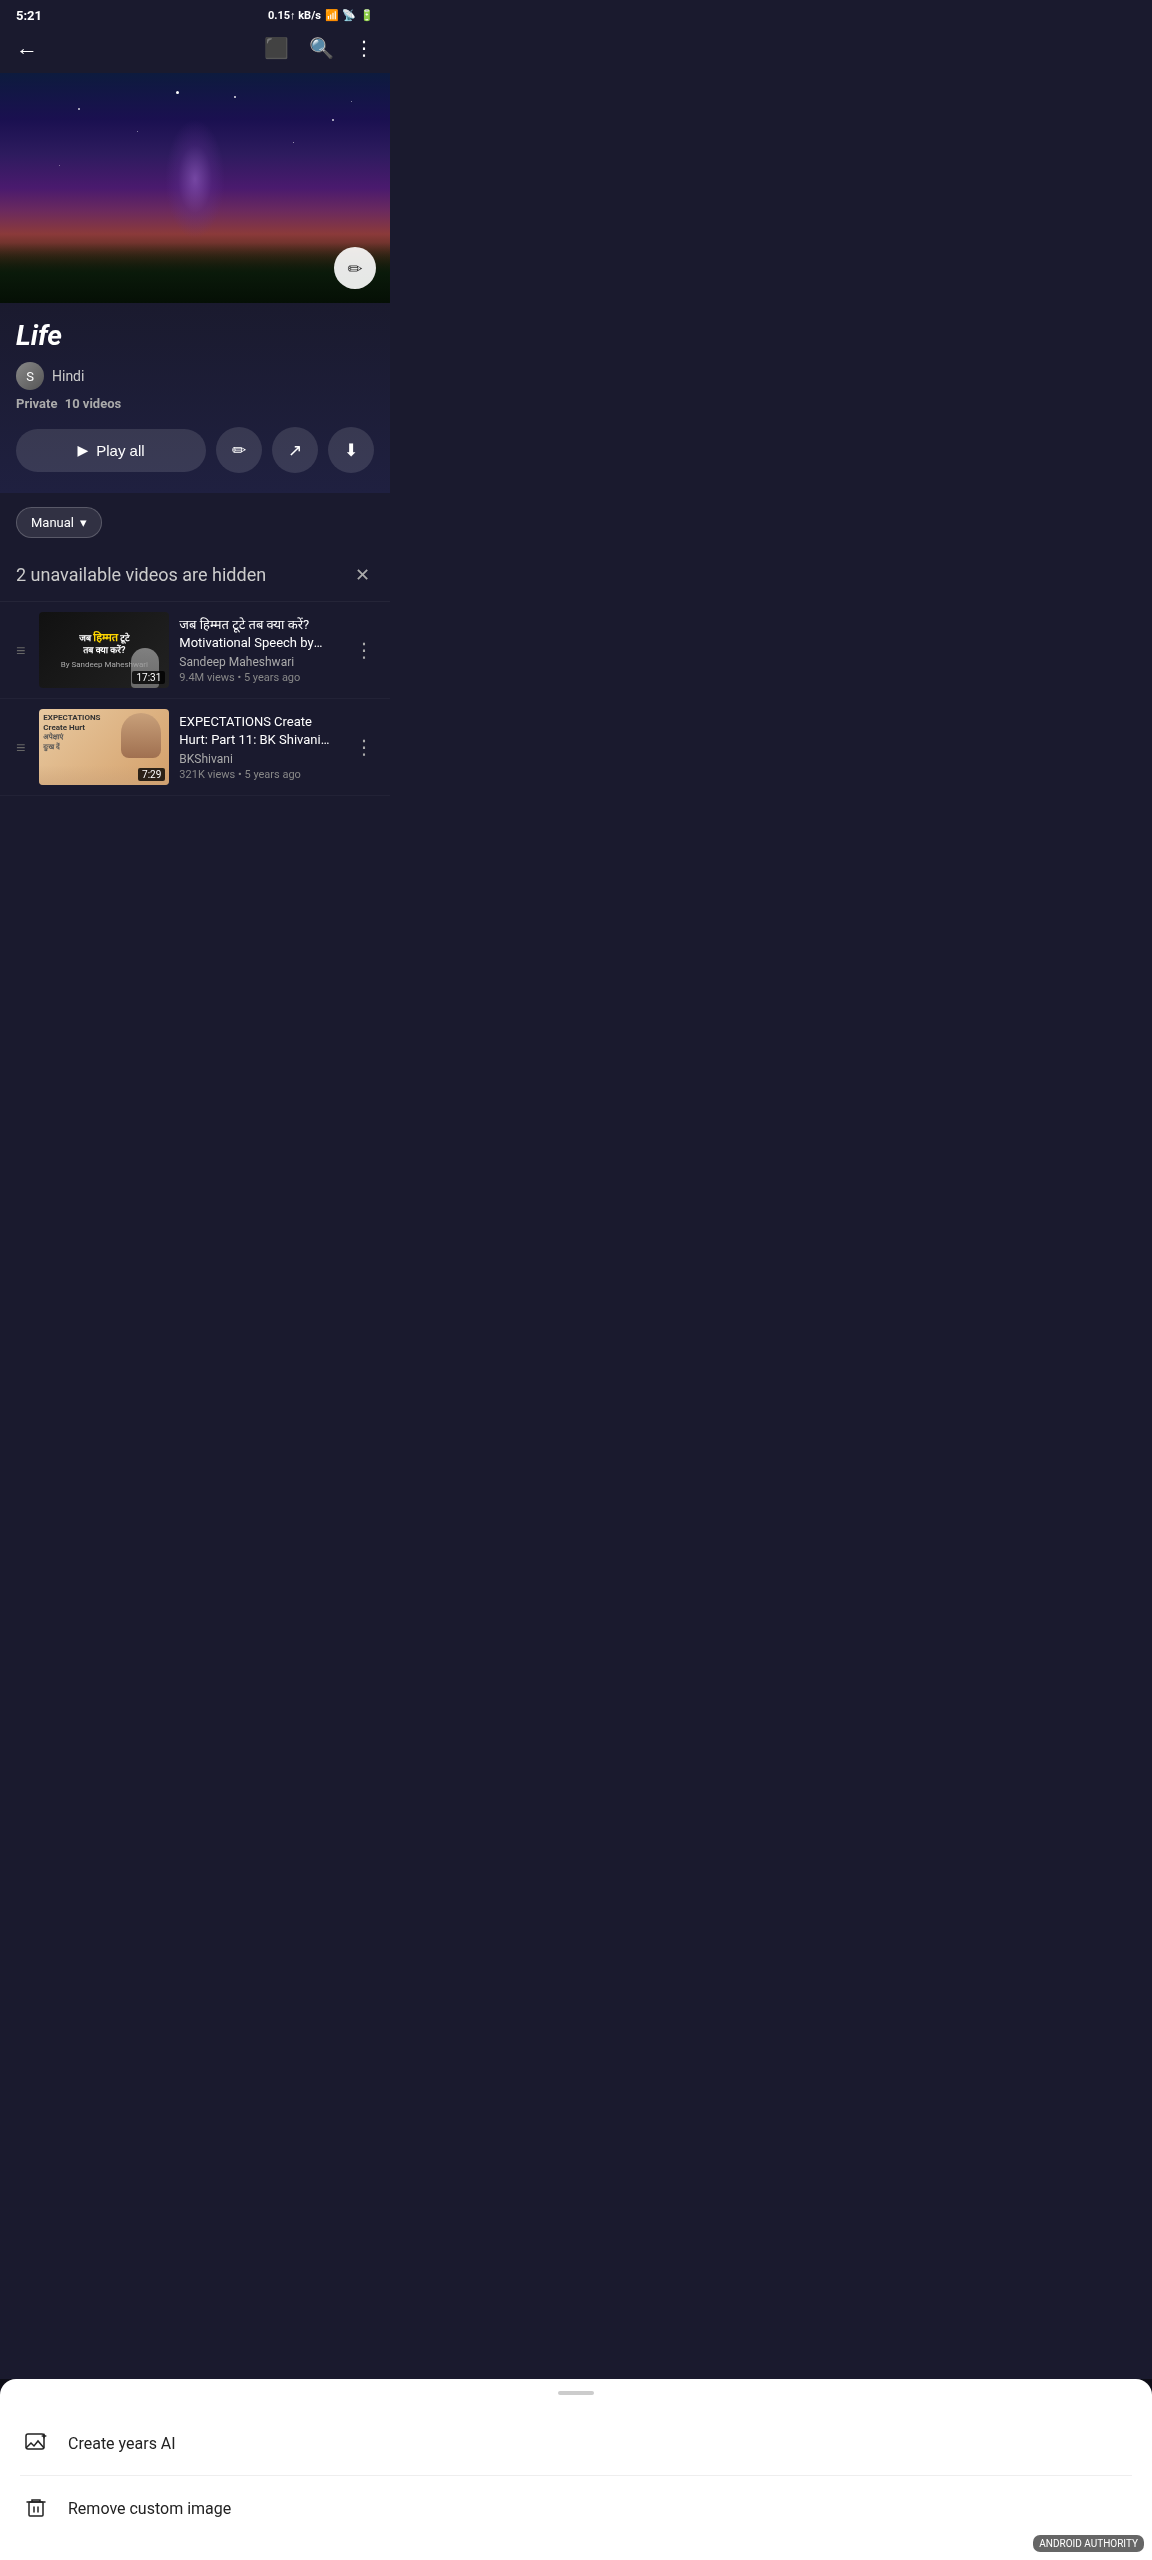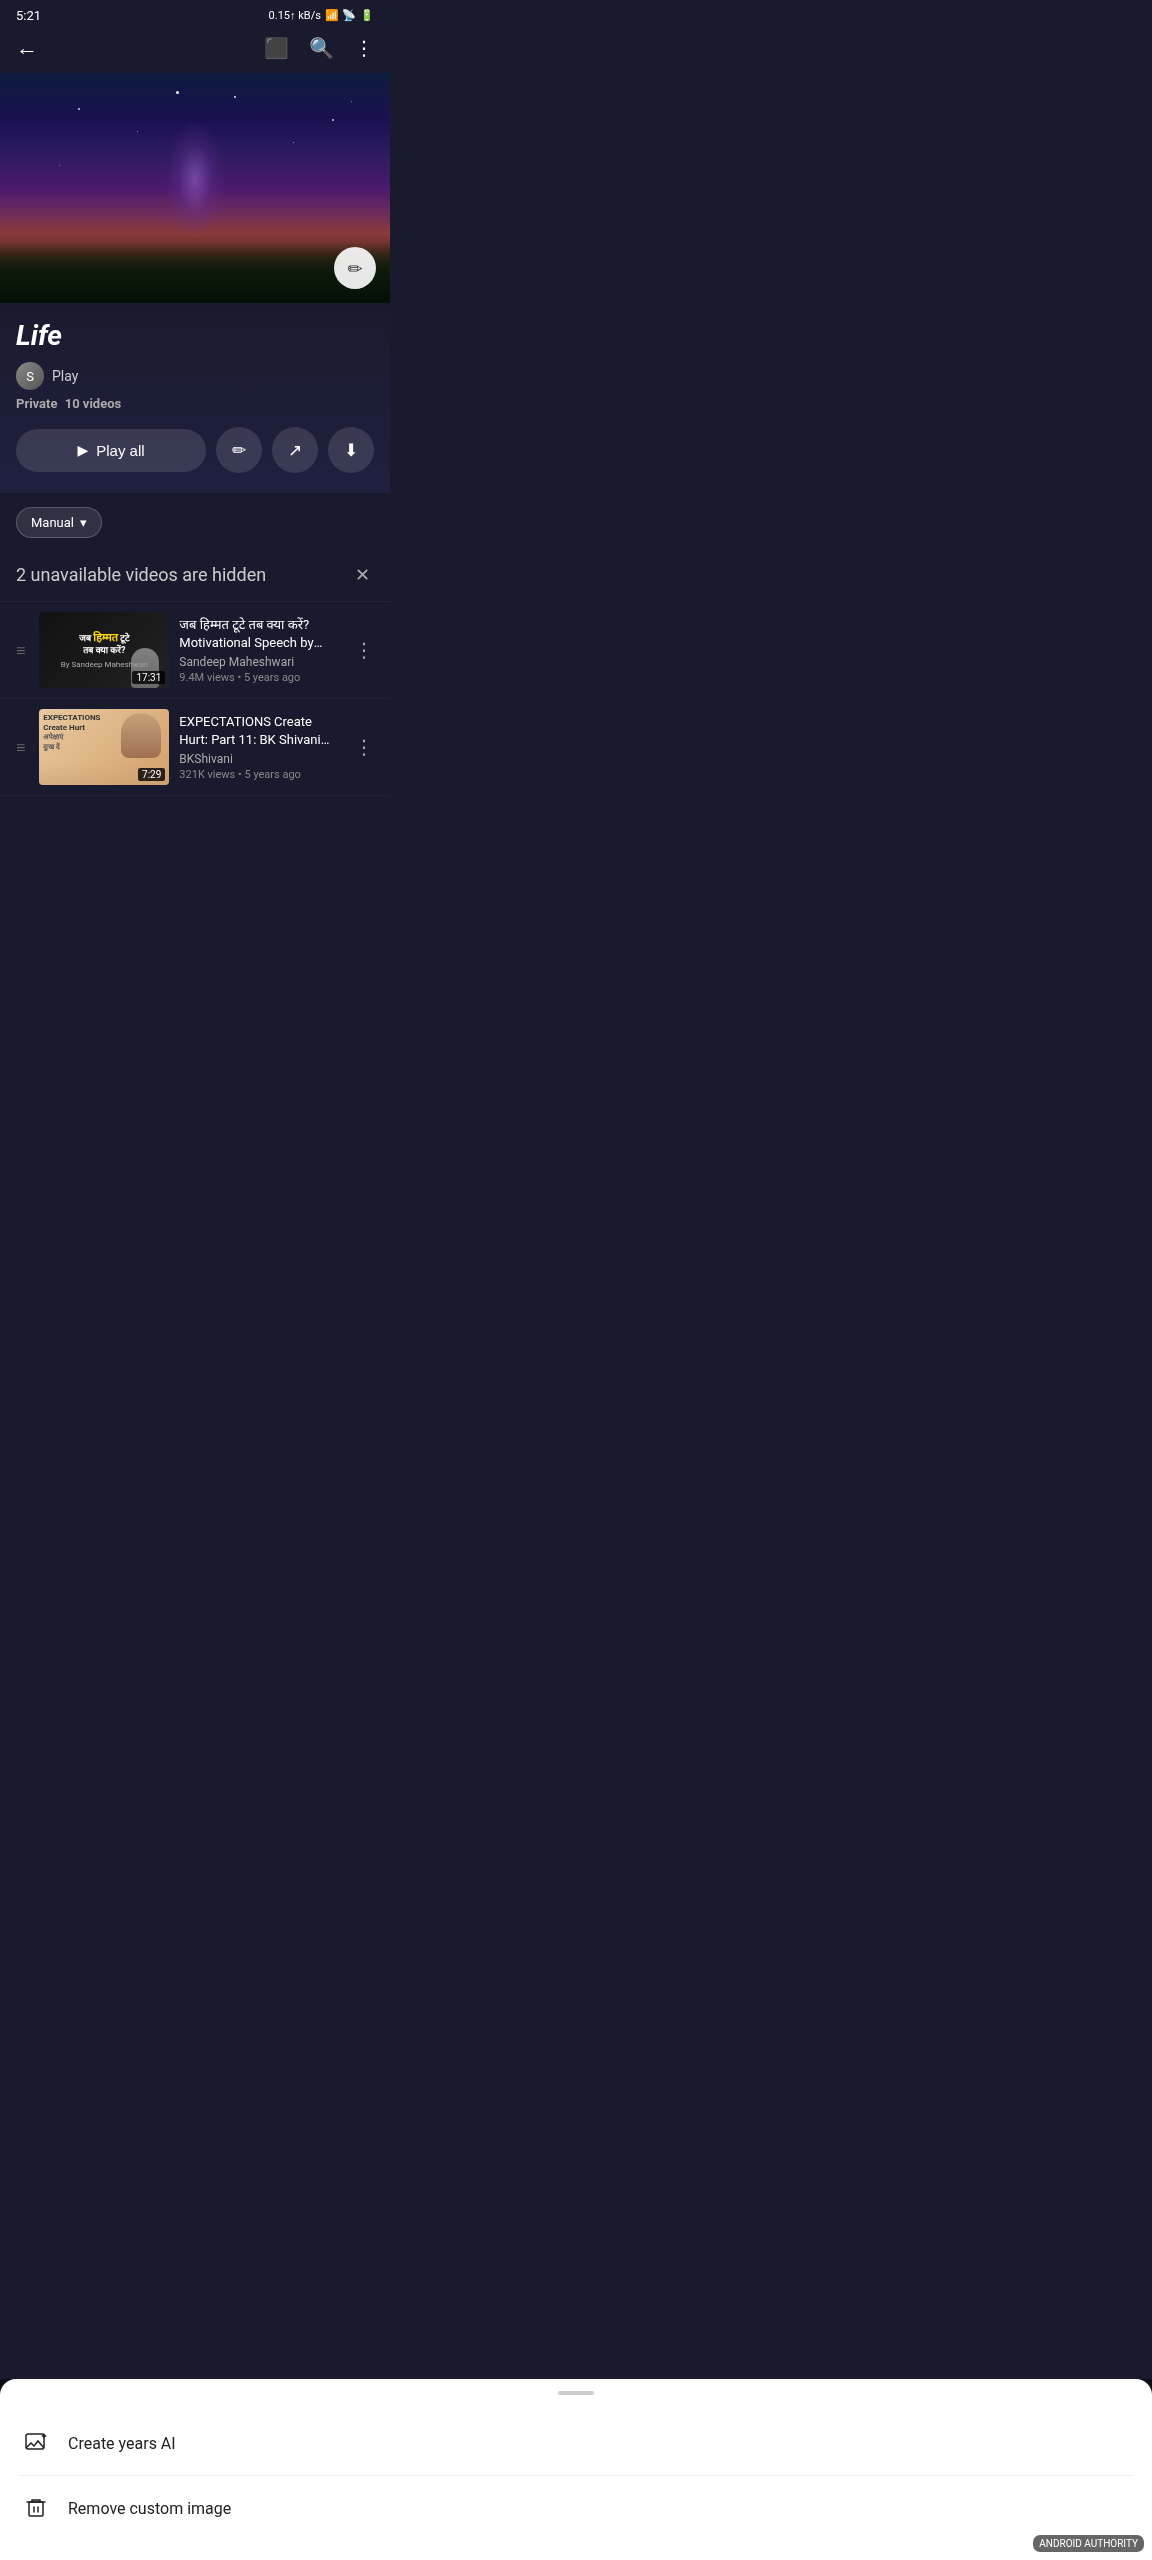--- a/index.html
+++ b/index.html
@@ -16,21 +16,21 @@
     }
 
     
     .status-bar {
       display: flex;
       justify-content: space-between;
       align-items: center;
       padding: 8px 16px 4px;
       background: #1a1a2e;
       font-size: 13px;
-      font-weight: 400;
+      font-weight: 700;
     }
     .status-left { color: #fff; }
     .status-right {
       display: flex;
       align-items: center;
       gap: 4px;
       font-size: 11px;
       color: #fff;
     }
 
@@ -435,21 +435,21 @@
 
   <div class="edit-fab">
     <span class="edit-fab-icon">✏</span>
   </div>
 </div>
 
 <div class="playlist-info">
   <div class="playlist-title">Life</div>
   <div class="playlist-meta-row">
     <div class="avatar-small">S</div>
-    <span class="owner-name">Play</span>
+    <span class="owner-name">Hindi</span>
   </div>
   <div class="playlist-stats">
     <span>Private</span>
     <span>10 videos</span>
   </div>
   <div class="action-row">
     <button class="play-all-btn">
       <span class="play-icon">▶</span>
       <span>Play all</span>
     </button>

